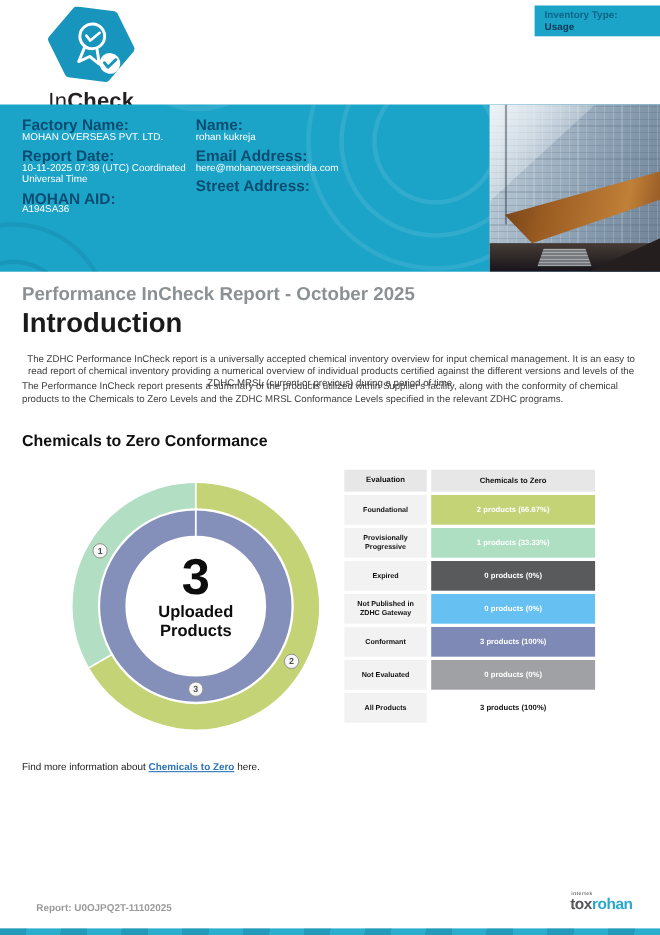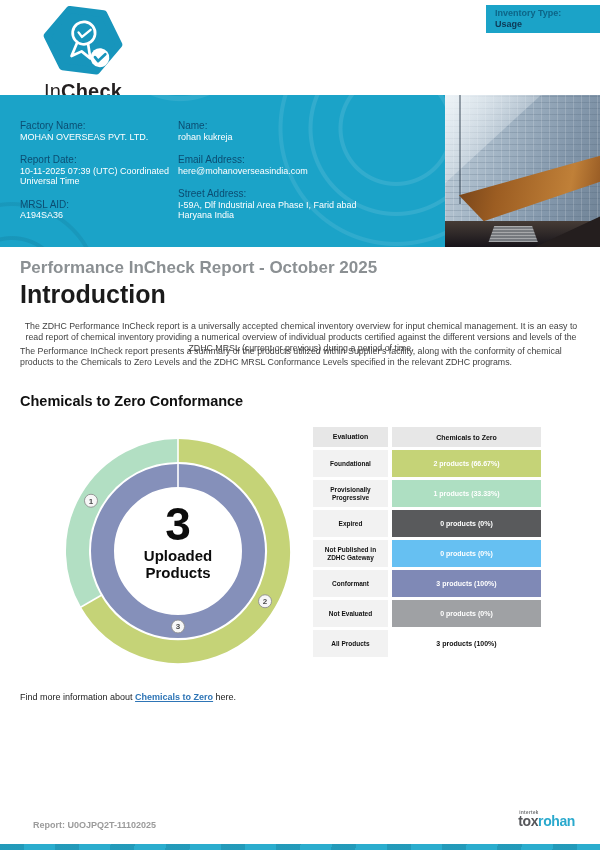--- a/index.html
+++ b/index.html
@@ -37,21 +37,21 @@
       radial-gradient(circle at 66% 22%, transparent 83px, rgba(255,255,255,.10) 84px, rgba(255,255,255,.10) 87px, transparent 88px),
       radial-gradient(circle at 66% 22%, transparent 113px, rgba(255,255,255,.09) 114px, rgba(255,255,255,.09) 117px, transparent 118px),
       radial-gradient(circle at 2% 128%, transparent 49px, rgba(10,85,112,.16) 50px, rgba(10,85,112,.16) 53px, transparent 54px),
       radial-gradient(circle at 2% 128%, transparent 83px, rgba(10,85,112,.14) 84px, rgba(10,85,112,.14) 87px, transparent 88px),
       radial-gradient(circle at 30% -45%, transparent 69px, rgba(255,255,255,.09) 70px, rgba(255,255,255,.09) 74px, transparent 75px);
   }
   .info-col { position:absolute; top:13px; }
   .info-col.left  { left:20px;  width:160px; }
   .info-col.right { left:178px; width:192px; }
   .info-group { margin-bottom:7px; }
-  .info-label { font-size:10px; font-weight:normal; color:#0b4d72; line-height:10.5px;margin-top:13px; }
+  .info-label { font-size:14px; font-weight:bold; color:#0b4d72; line-height:10.5px; }
   .info-value { font-size:9px; color:#ffffff; line-height:10.5px; }
 
   
   .building-photo {
     position:absolute; left:445px; top:0; width:155px; height:152px; overflow:hidden;
     background:linear-gradient(110deg,#c9d6e0 0%,#a2b4c4 35%,#8397ab 68%,#6d8093 100%);
   }
   .building-photo .glass { position:absolute; inset:0; background:
       repeating-linear-gradient(90deg, rgba(255,255,255,.16) 0 1px, transparent 1px 8px),
       repeating-linear-gradient(0deg, rgba(70,90,110,.20) 0 1px, transparent 1px 6px); }
@@ -157,38 +157,37 @@
     <div class="info-label">Factory Name:</div>
     <div class="info-value">MOHAN OVERSEAS PVT. LTD.</div>
   </div>
 
   <div class="info-group">
     <div class="info-label">Report Date:</div>
     <div class="info-value">10-11-2025 07:39 (UTC) Coordinated Universal Time</div>
   </div>
 
   <div class="info-group">
-    <div class="info-label">MRSL AID:</div>
+    <div class="info-label">MOHAN AID:</div>
     <div class="info-value">A194SA36</div>
   </div>
 </div>
   <div class="info-col right" id="info-right">
   <div class="info-group">
     <div class="info-label">Name:</div>
     <div class="info-value">rohan kukreja</div>
   </div>
 
   <div class="info-group">
     <div class="info-label">Email Address:</div>
     <div class="info-value">here@mohanoverseasindia.com</div>
   </div>
 
   <div class="info-group">
     <div class="info-label">Street Address:</div>
-    <div class="info-value">I-59A, Dlf Industrial Area Phase I, Farid abad Haryana India</div>
   </div>
 </div>
   <div class="building-photo">
     <div class="glass"></div>
     <div class="sky"></div>
     <div class="tower-edge"></div>
     <div class="canopy"></div>
     <div class="base"></div>
     <div class="dark-wedge"></div>
     <div class="steps"></div>

